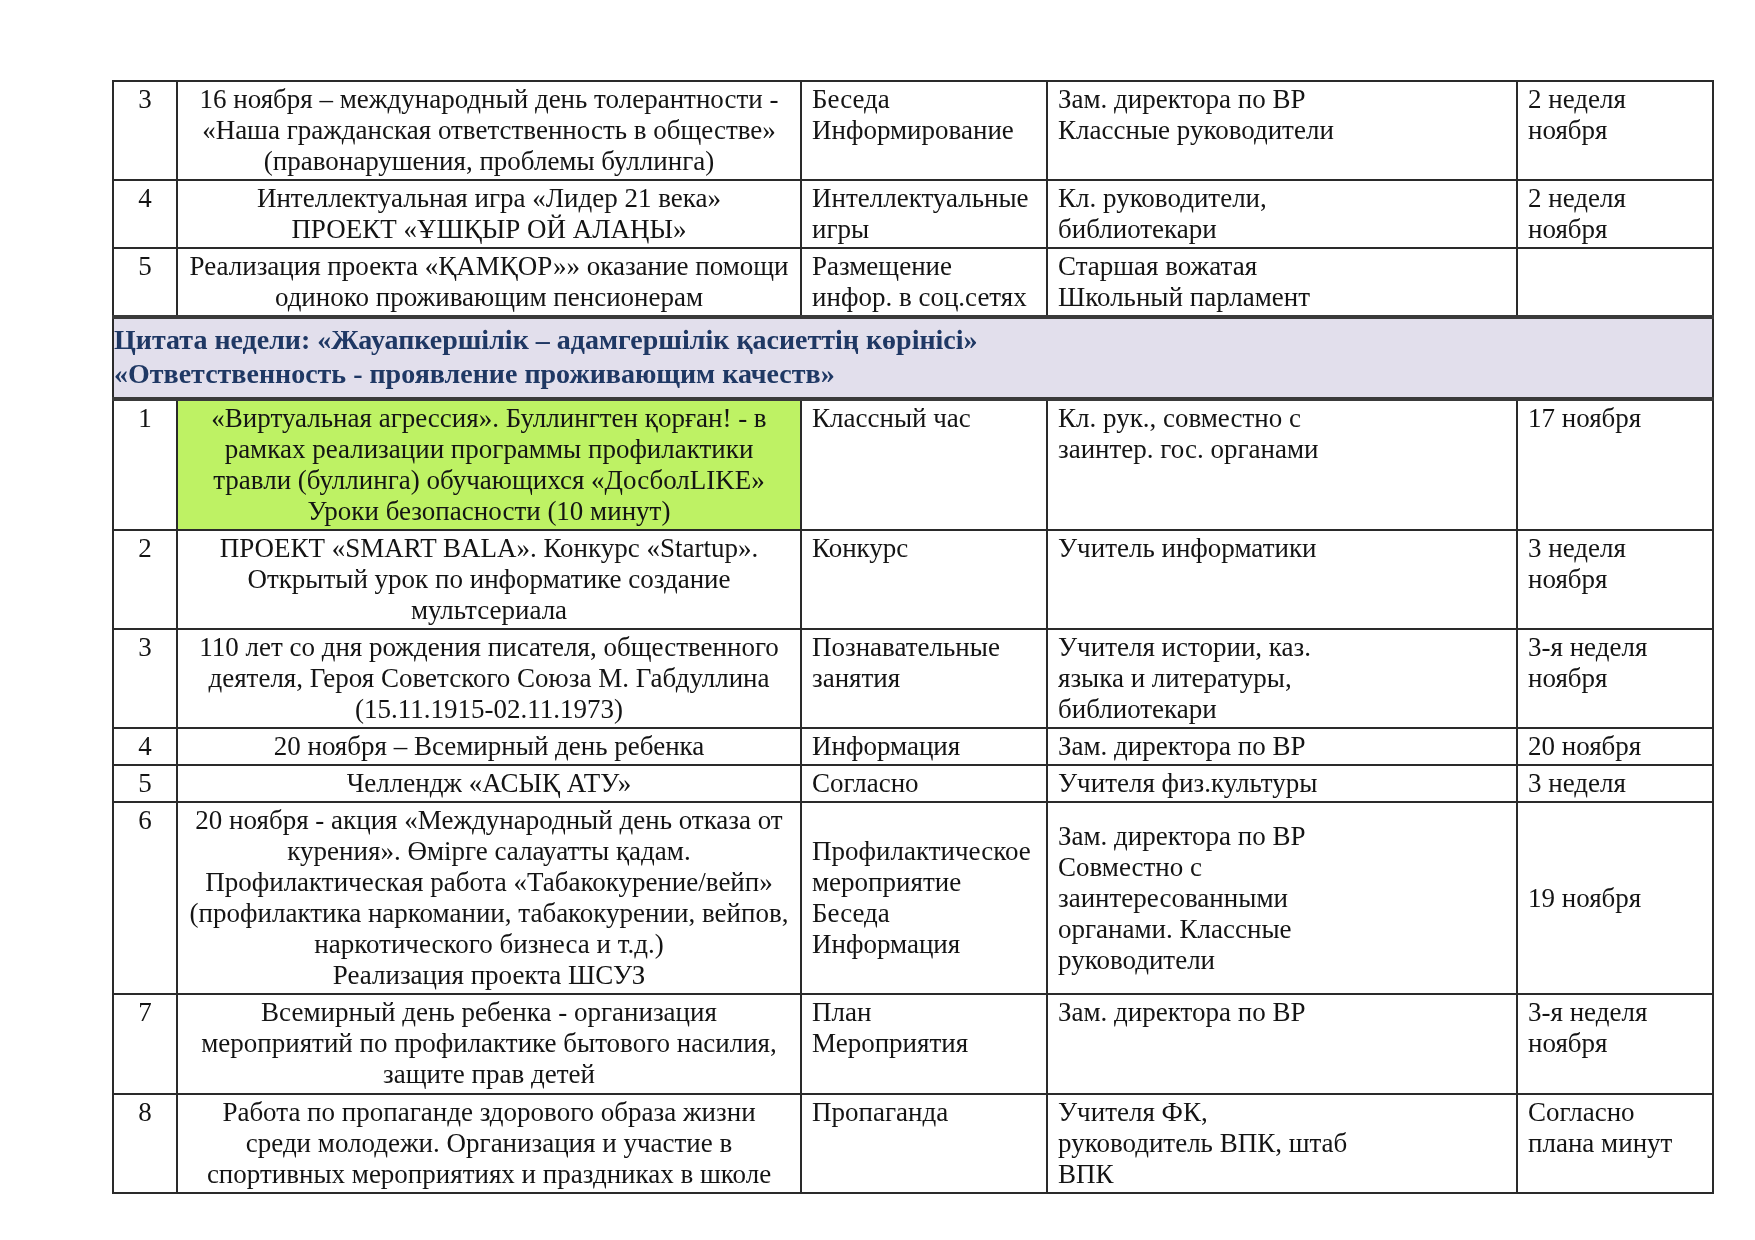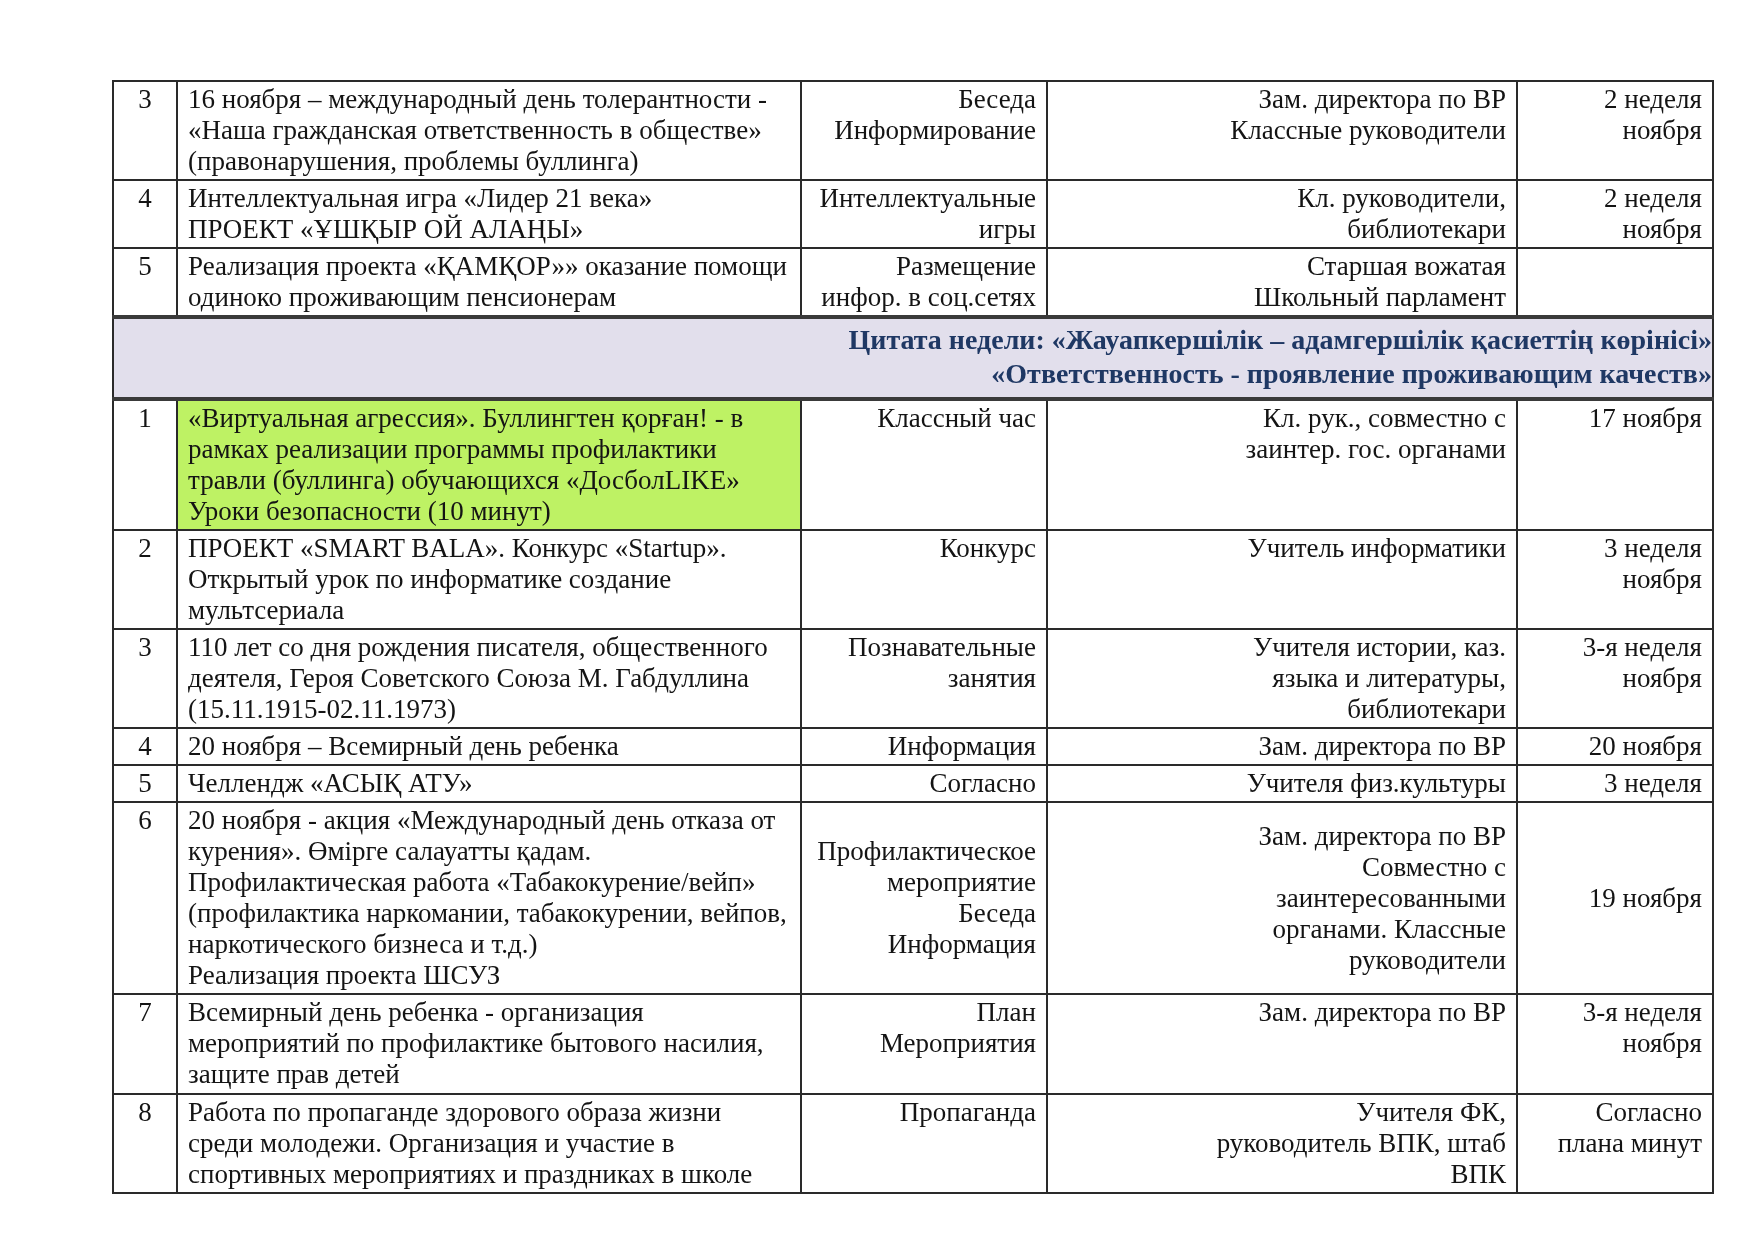--- a/index.html
+++ b/index.html
@@ -15,27 +15,27 @@
   }
   td{
     border:2px solid #2a2a2a;
     padding:2px 10px;
     font-size:27px;line-height:1.15;
     vertical-align:top;
     white-space:pre-line;
     overflow:hidden;
   }
   td.c-num{text-align:center;padding-left:2px;padding-right:2px;}
-  td.c-mid{text-align:right;}
-  td.c-desc{text-align:left;}
+  td.c-mid{text-align:left;}
+  td.c-desc{text-align:center;}
   .b{font-weight:400;}
   td.hl{background:#bef264;}
   tr.v-middle td.c-mid{vertical-align:middle;}
   td.band{
-    background:#E2DFEC;color:#1F3864;font-weight:700;text-align:right;
+    background:#E2DFEC;color:#1F3864;font-weight:700;text-align:left;
     font-size:28px;line-height:1.2;padding:4px 0 6px 0;
     border-top:4px solid #3a3a3a;border-bottom:4px solid #3a3a3a;
   }
   td.band .q-line{white-space:normal;}
 </style>
 </head>
 <body>
 
 <table class="plan" id="plan-table">
     <colgroup>

